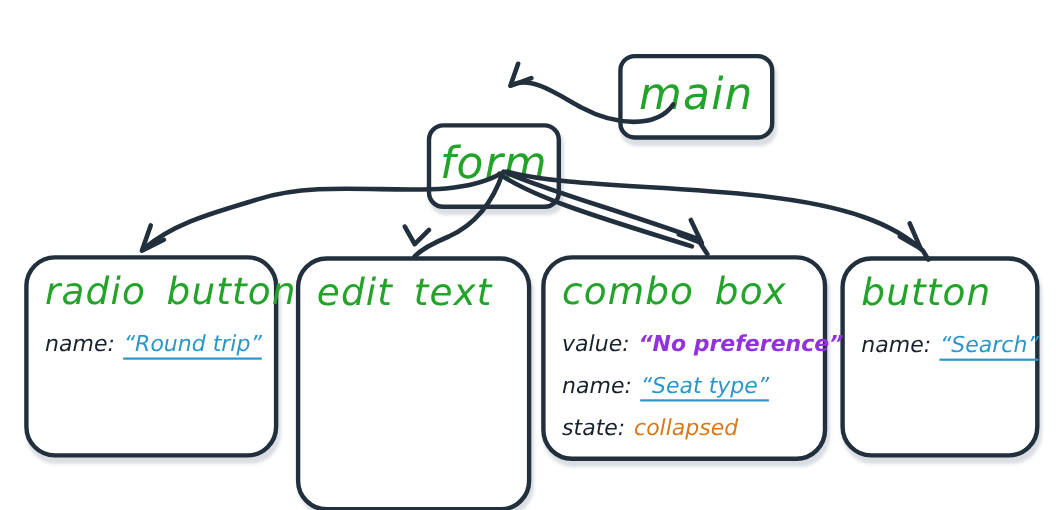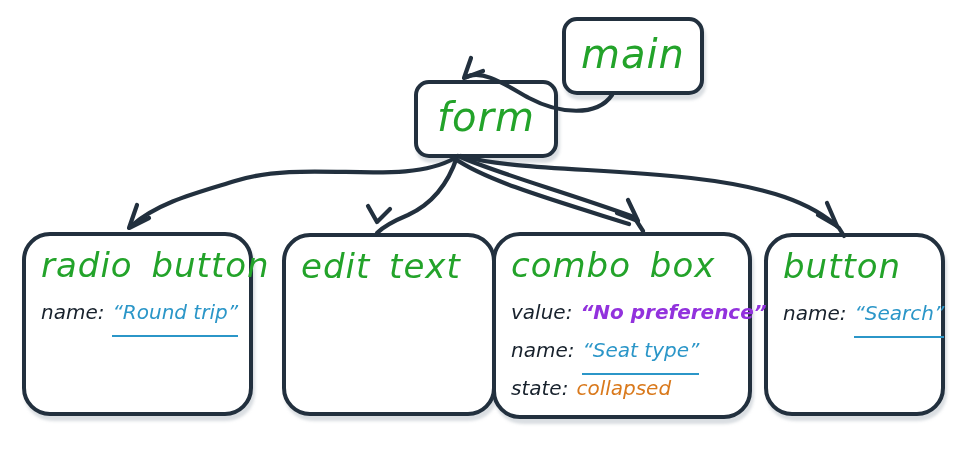--- a/index.html
+++ b/index.html
@@ -12,39 +12,39 @@
     background:var(--page-bg);
     font-family:"DejaVu Sans", sans-serif;
   }
   
   .node,.card{
     position:absolute; box-sizing:border-box; background:var(--card-bg);
     border:4px solid var(--ink);
     box-shadow:2px 5px 3px rgba(168,177,186,0.42);
   }
   .node{
-    border-radius:15px; display:flex; align-items:center; justify-content:center;
+    border-radius:15px; display:flex; align-items:center; justify-content:center;margin-top:32px;
   }
   .node .title{
     font-size:40px; font-style:italic; color:var(--green);
     letter-spacing:1px; transform:translateY(-2px);
   }
   .card{ border-radius:28px; padding:8px 15px 0 15px; }
   .card-title{
     font-size:34px; font-style:italic; color:var(--green);
     letter-spacing:1px; word-spacing:7px; line-height:1.25;
     white-space:nowrap;
   }
   .row{
     margin-top:12px; font-size:20px; font-style:italic; line-height:26px;
     white-space:nowrap;
   }
   .row:first-of-type{ margin-top:9px; }
   .plabel{ color:var(--label); margin-right:8px;text-align:right; }
-  .pval.v-name{ color:var(--blue); border-bottom:2px solid var(--blue); padding-bottom:11px; }
+  .pval.v-name{ color:var(--blue); border-bottom:2px solid var(--blue); padding-bottom:1px; }
   .pval.v-value{ color:var(--purple); font-weight:bold; }
   .pval.v-state{ color:var(--orange); }
   
   svg.edges{
     position:absolute; left:0; top:0; width:960px; height:464px;
     pointer-events:none;
   }
   svg.edges path, svg.edges polyline{
     fill:none; stroke:var(--ink); stroke-width:4.2;
     stroke-linecap:round; stroke-linejoin:round;
@@ -52,32 +52,32 @@
 </style>
 </head>
 <body>
 
 <div class="canvas">
 
   <div class="node" style="left:562px; top:17px; width:142px; height:78px;">
     <span class="title">main</span>
   </div>
 
-  <div class="node" style="left:414px; top:80px; width:144px; height:78px;">
+  <div class="node" style="left:388px; top:80px; width:122px; height:78px;">
     <span class="title">form</span>
   </div>
 
   <div class="card" style="left:22px; top:232px; width:231px; height:184px;">
     <div class="card-title">radio button</div>
     <div class="row">
       <span class="plabel">name:</span><span class="pval v-name">“Round trip”</span>
     </div>
   </div>
 
-  <div class="card" style="left:282px; top:233px; width:214px; height:183px;border-radius:28px;">
+  <div class="card" style="left:269px; top:233px; width:214px; height:232px;border-radius:28px;">
     <div class="card-title">edit text</div>
   </div>
 
   <div class="card" style="left:764px; top:233px; width:181px; height:183px;">
     <div class="card-title">button</div>
     <div class="row">
       <span class="plabel">name:</span><span class="pval v-name">“Search”</span>
     </div>
   </div>
 

